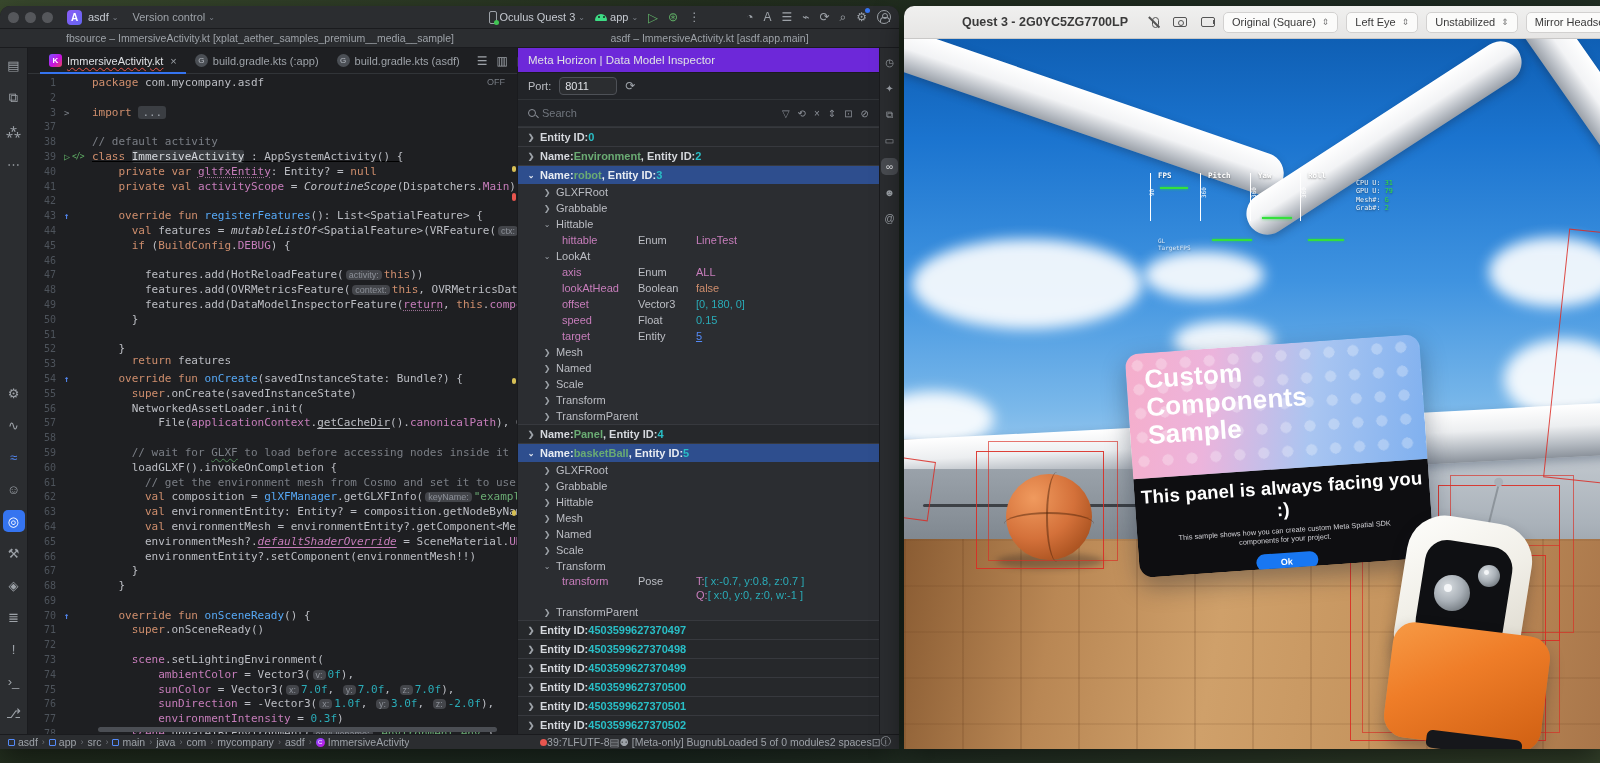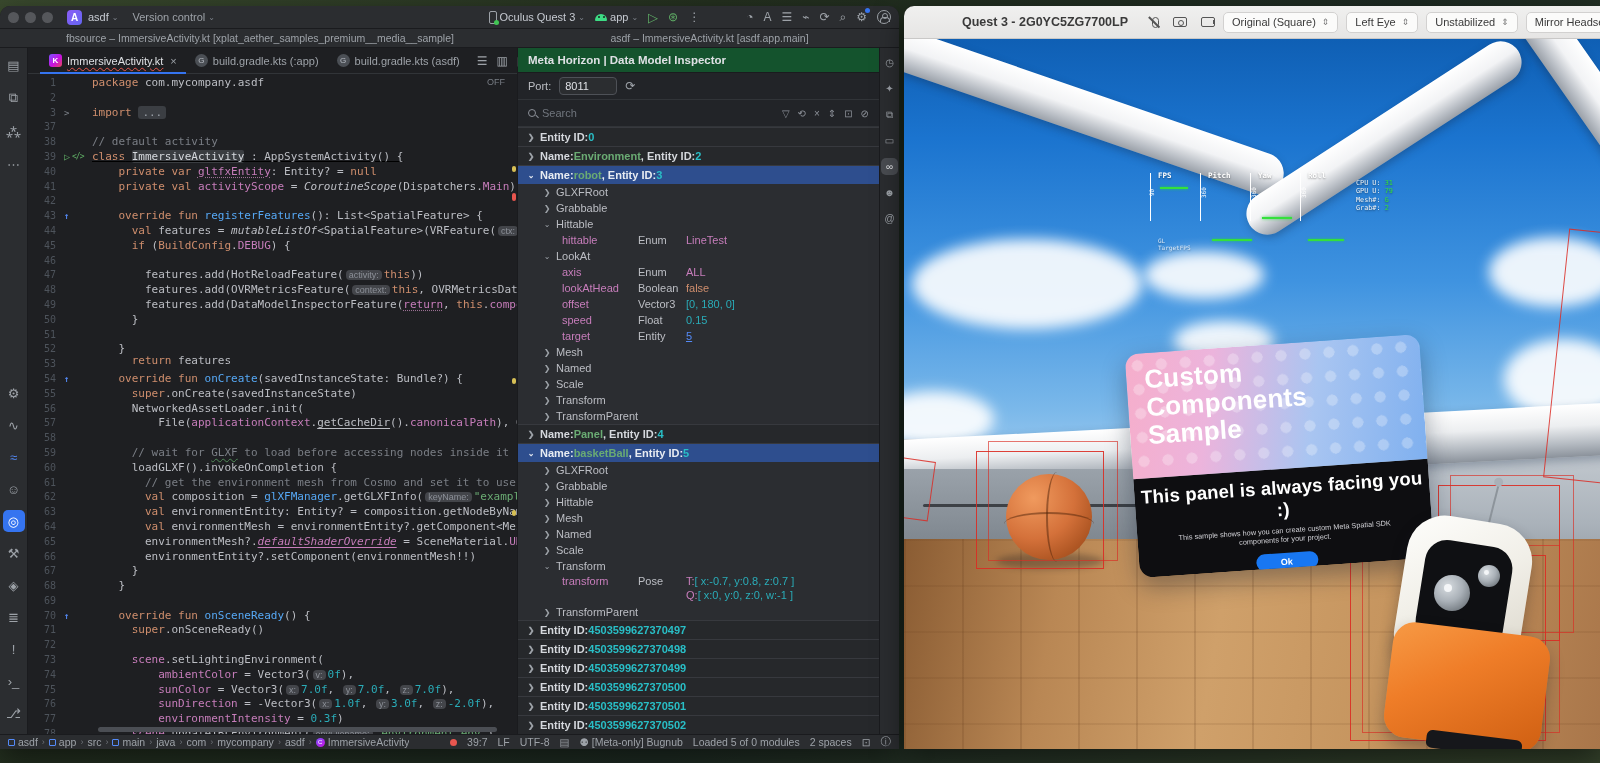--- a/index.html
+++ b/index.html
@@ -74,21 +74,21 @@
   .fnu{color:#bcbec4;text-decoration:underline; text-underline-offset:2px;}
   .it{color:#bcbec4;font-style:italic} .rd{color:#cf8e6d}
   .hl{color:#d5d8dd;background:#3a3d41;border-radius:2px;}
   .cmu{color:#7a7e85;text-decoration:underline wavy #4f8a57 1px; text-underline-offset:2px;}
   .fold{background:#3b3e43;color:#9aa0a8;border-radius:3px;padding:0 4px;}
   .hint{background:#43454a;color:#8c9098;border-radius:4px;font-size:9px;padding:0 3px;margin:0 2px;font-family:"Liberation Sans",sans-serif;}
   .stripe { position:absolute; right:1px; width:4px; border-radius:2px; z-index:3; }
   .hscroll { position:absolute; left:70px; right:20px; bottom:2px; height:5px; border-radius:3px; background:#4b4e54; z-index:3; }
 
   .inspector { width:362px; background:#222428; display:flex; flex-direction:column; border-right:1px solid #1a1b1e; min-width:0; }
-  .insp-header { height:25px; background:#14532d; border-bottom:1px solid #1a1b1e; color:#dfe1e5; font-size:11.5px; font-weight:bold; display:flex; align-items:center; padding:0 10px; flex:0 0 auto; }
+  .insp-header { height:25px; background:#6d28d9; border-bottom:1px solid #1a1b1e; color:#dfe1e5; font-size:11.5px; font-weight:normal; display:flex; align-items:center; padding:0 10px; flex:0 0 auto; }
   .insp-port { height:27px; display:flex; align-items:center; gap:8px; padding:0 10px; color:#bcbec4; font-size:11px; border-bottom:1px solid #313438; flex:0 0 auto; }
   .port-input { width:58px; height:18px; background:#2b2d30; border:1px solid #4e5157; border-radius:4px; color:#dfe1e5; font-size:11px; padding:0 5px; display:flex; align-items:center; }
   .refresh-ic { color:#9da2a8; font-size:12px; }
   .insp-search { height:27px; display:flex; align-items:center; gap:6px; padding:0 10px; background:#222428; border-bottom:1px solid #313438; flex:0 0 auto; }
   .search-glyph { width:8px; height:8px; border:1.4px solid #8c9098; border-radius:50%; position:relative; flex:0 0 auto;}
   .search-glyph::after { content:""; position:absolute; left:6px; top:6px; width:4px; height:1.4px; background:#8c9098; transform:rotate(45deg); }
   .search-ph { color:#70757d; font-size:11px; flex:1; }
   .search-ics { display:flex; gap:8px; color:#8c9098; font-size:10px; }
   .tree { flex:1; position:relative; overflow:hidden; font-size:11px; }
   .trow { display:flex; align-items:center; color:#bcbec4; position:relative; }
@@ -96,39 +96,39 @@
   .trow.entity { height:19px; border-top:1px solid #37393e; background:#26282b; font-weight:600; }
   .trow.child { height:16px; background:#2b2d31; font-weight:normal; }
   .trow.sel { background:#2e4e8e !important; }
   .trow.sel, .trow.sel .arrow, .trow.sel .t-lbl { color:#e8ecf2; }
   .t-lbl { color:#d5d8dd; }
   .t-name { color:#6aab73; }
   .t-id { color:#29bfc7; }
   .t-comp { color:#bcbec4; }
   .prow { display:flex; }
   .p-name { color:#c77dbb; width:76px; flex:0 0 auto; }
-  .p-type { color:#bcbec4; width:48px; flex:0 0 auto; }
+  .p-type { color:#bcbec4; width:58px; flex:0 0 auto; }
   .v-enum { color:#c77dbb; } .v-bool { color:#cf8e6d; } .v-num { color:#2aacb8; }
   .v-link { color:#548af7; text-decoration:underline; }
   .trow.pose { height:30px; align-items:flex-start; padding-top:1px; }
   .pose-line { line-height:13.5px; color:#2aacb8; }
   .pose-line b { color:#c77dbb; font-weight:normal; }
   .tree-scrollbar { position:absolute; right:1px; top:4px; width:6px; height:390px; border-radius:3px; background:#8a8d93; opacity:.75; }
 
   .right-strip { width:19px; background:#2b2d30; display:flex; flex-direction:column; align-items:center; padding:6px 0; gap:9px; color:#9da2a8; font-size:11px; }
   .right-strip .strip-ic { width:17px; height:17px; font-size:10px; }
   .right-strip .strip-ic.active { background:#4a4d52; color:#e3e5e8; }
 
   .statusbar { height:15px; background:#2b2d30; border-top:1px solid #1a1b1e; display:flex; align-items:center; padding:0 8px; font-size:10.5px; color:#9da2a8; flex:0 0 auto; }
   .crumbs { display:flex; align-items:center; gap:4px; white-space:nowrap; overflow:hidden; }
   .crumb { display:flex; align-items:center; gap:3px; }
   .crumb-sep { color:#6e7278; font-size:9px; }
   .mod-ic { width:7px; height:7px; border:1.3px solid #548af7; border-radius:1px; }
   .cls-ic { width:9px; height:9px; border-radius:50%; background:linear-gradient(135deg,#7f52ff,#c711e1); color:#fff; font-size:6px; display:flex;align-items:center;justify-content:center;}
-  .status-right { margin-left:auto; display:flex; align-items:center; gap:10px; white-space:nowrap; }
+  .status-right { margin-left:auto; display:flex; align-items:center; gap:0; white-space:nowrap; }
   .rec-dot { width:7px; height:7px; border-radius:50%; background:#e8564f; }
 
   
   .quest-window { position:absolute; left:904px; top:6px; width:696px; height:743px; border-radius:10px 0 0 0; overflow:hidden;
     box-shadow:0 10px 30px rgba(0,0,0,.5); display:flex; flex-direction:column; background:#000; }
   .quest-titlebar { height:33px; background:linear-gradient(#f0f0ef,#e6e5e4); border-bottom:1px solid #c9c8c7; display:flex; align-items:center; padding:0 12px; gap:8px; flex:0 0 auto; }
   .qtl { width:12px; height:12px; border-radius:50%; }
   .qtl.r { background:#ff5f57; } .qtl.y { background:#febc2e; } .qtl.g { background:#28c840; }
   .q-title { font-size:12.5px; font-weight:bold; color:#3a3a3a; margin-left:22px; white-space:nowrap; }
   .q-icons { display:flex; align-items:center; gap:14px; margin-left:16px; }

